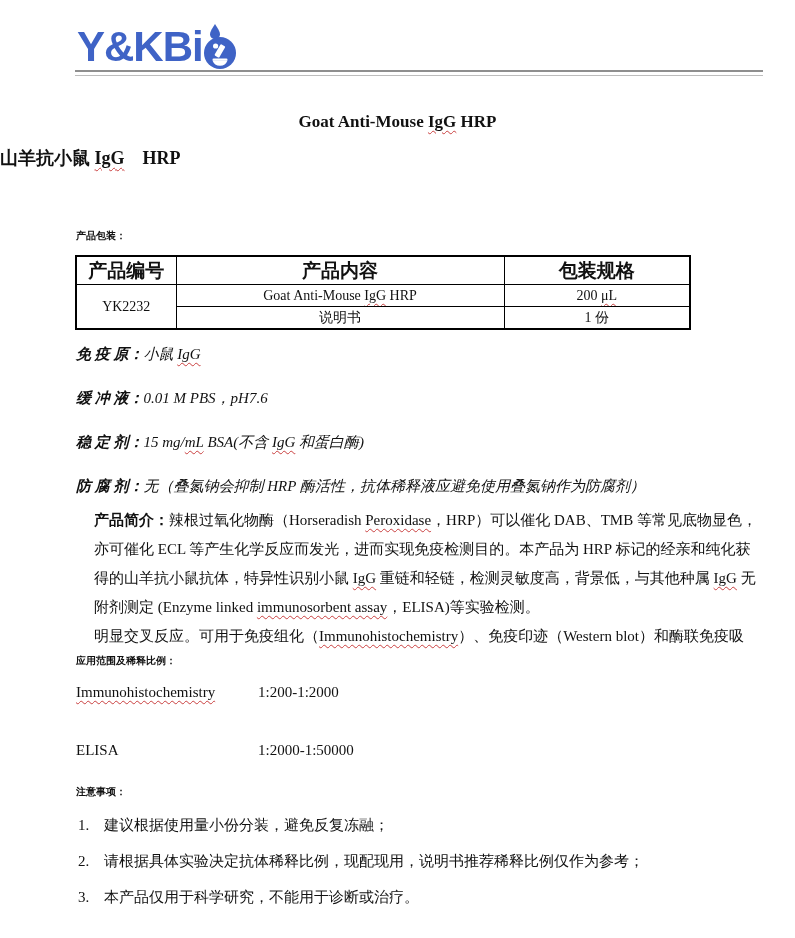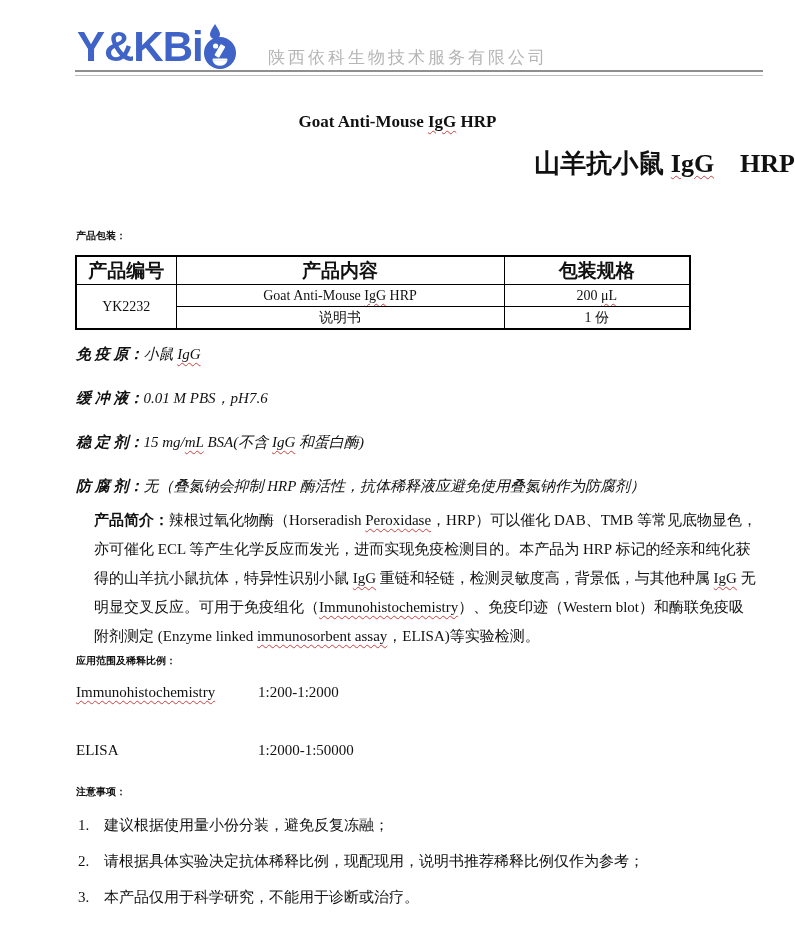--- a/index.html
+++ b/index.html
@@ -19,22 +19,22 @@
     position:absolute;top:46px;left:268px;font-size:17px;letter-spacing:3px;
     color:#B5B5B5;white-space:nowrap;
   }
   .rule{
     position:absolute;top:70px;left:75px;width:688px;height:3px;
     border-top:2px solid #8F8F8F;border-bottom:1px solid #BDBDBD;
   }
   
   .title-en{position:absolute;top:112px;left:0;width:100%;text-align:center;
     font-size:17px;font-weight:bold;white-space:nowrap;}
-  .title-cn{position:absolute;top:146px;left:0;width:100%;text-align:right;
-    font-size:26px;font-weight:bold;white-space:nowrap;}
+  .title-cn{position:absolute;top:146px;left:0;width:100%;text-align:left;
+    font-size:18px;font-weight:bold;white-space:nowrap;}
   
   .heading{position:absolute;left:76px;font-size:10px;font-weight:bold;line-height:18px;white-space:nowrap;}
   .h-pkg{top:227px;}
   .h-app{top:652px;}
   .h-notes{top:783px;}
   .sq{
     text-decoration-line:underline;text-decoration-style:wavy;
     text-decoration-color:#C94040;text-decoration-thickness:1px;text-underline-offset:3px;
   }
   
@@ -78,21 +78,20 @@
         <circle class="blue" cx="16" cy="29" r="16"></circle>
         <g fill="#ffffff">
           <circle cx="11.6" cy="22" r="2.6"></circle>
           <rect x="13.2" y="20.5" width="5.4" height="13" rx="1" transform="rotate(30 16 27)"></rect>
           <path d="M8.5 36.5 a8 8 0 0 0 15 0 Z"></path>
           <rect x="8.5" y="34.6" width="15" height="2.2" rx="1.1"></rect>
         </g>
       </svg>
     </span>
   </div>
-  <div class="company">陕西依科生物技术服务有限公司</div>
   <div class="rule"></div>
 
   <div class="title-en"><span>Goat Anti-Mouse </span><span class="sq">IgG</span><span> HRP</span></div>
   <div class="title-cn"><span>山羊抗小鼠 </span><span class="sq">IgG</span><span>　HRP</span></div>
 
   <div class="heading h-pkg">产品包装：</div>
   <table class="pkg-table">
     <colgroup>
         <col class="c1">
         <col class="c2">
@@ -120,22 +119,22 @@
 
   <div class="spec s0"><span class="lab">免 疫 原：</span><span>小鼠 </span><span class="sq">IgG</span></div>
   <div class="spec s1"><span class="lab">缓 冲 液：</span><span>0.01 M PBS，pH7.6</span></div>
   <div class="spec s2"><span class="lab">稳 定 剂：</span><span>15 mg/</span><span class="sq">mL</span><span> BSA(不含 </span><span class="sq">IgG</span><span> 和蛋白酶)</span></div>
   <div class="spec s3"><span class="lab">防 腐 剂：</span><span>无（叠氮钠会抑制 HRP 酶活性，抗体稀释液应避免使用叠氮钠作为防腐剂）</span></div>
 
   <div class="intro">
     <div class="line"><span class="lab">产品简介：</span><span>辣根过氧化物酶（Horseradish </span><span class="sq">Peroxidase</span><span>，HRP）可以催化 DAB、TMB 等常见底物显色，</span></div>
     <div class="line"><span>亦可催化 ECL 等产生化学反应而发光，进而实现免疫检测目的。本产品为 HRP 标记的经亲和纯化获</span></div>
     <div class="line"><span>得的山羊抗小鼠抗体，特异性识别小鼠 </span><span class="sq">IgG</span><span> 重链和轻链，检测灵敏度高，背景低，与其他种属 </span><span class="sq">IgG</span><span> 无</span></div>
+    <div class="line last"><span>附剂测定 (Enzyme linked </span><span class="sq">immunosorbent assay</span><span>，ELISA)等实验检测。</span></div>
     <div class="line"><span>明显交叉反应。可用于免疫组化（</span><span class="sq">Immunohistochemistry</span><span>）、免疫印迹（Western blot）和酶联免疫吸</span></div>
-    <div class="line last"><span>附剂测定 (Enzyme linked </span><span class="sq">immunosorbent assay</span><span>，ELISA)等实验检测。</span></div>
   </div>
 
   <div class="heading h-app">应用范围及稀释比例：</div>
   <div class="app-row r0"><span class="app-name sq">Immunohistochemistry</span><span class="app-ratio">1:200-1:2000</span></div>
   <div class="app-row r2"><span class="app-name">ELISA</span><span class="app-ratio">1:2000-1:50000</span></div>
 
   <div class="heading h-notes">注意事项：</div>
   <div class="note n0"><span class="num">1.</span><span class="note-text">建议根据使用量小份分装，避免反复冻融；</span></div>
   <div class="note n1"><span class="num">2.</span><span class="note-text">请根据具体实验决定抗体稀释比例，现配现用，说明书推荐稀释比例仅作为参考；</span></div>
   <div class="note n2"><span class="num">3.</span><span class="note-text">本产品仅用于科学研究，不能用于诊断或治疗。</span></div>

